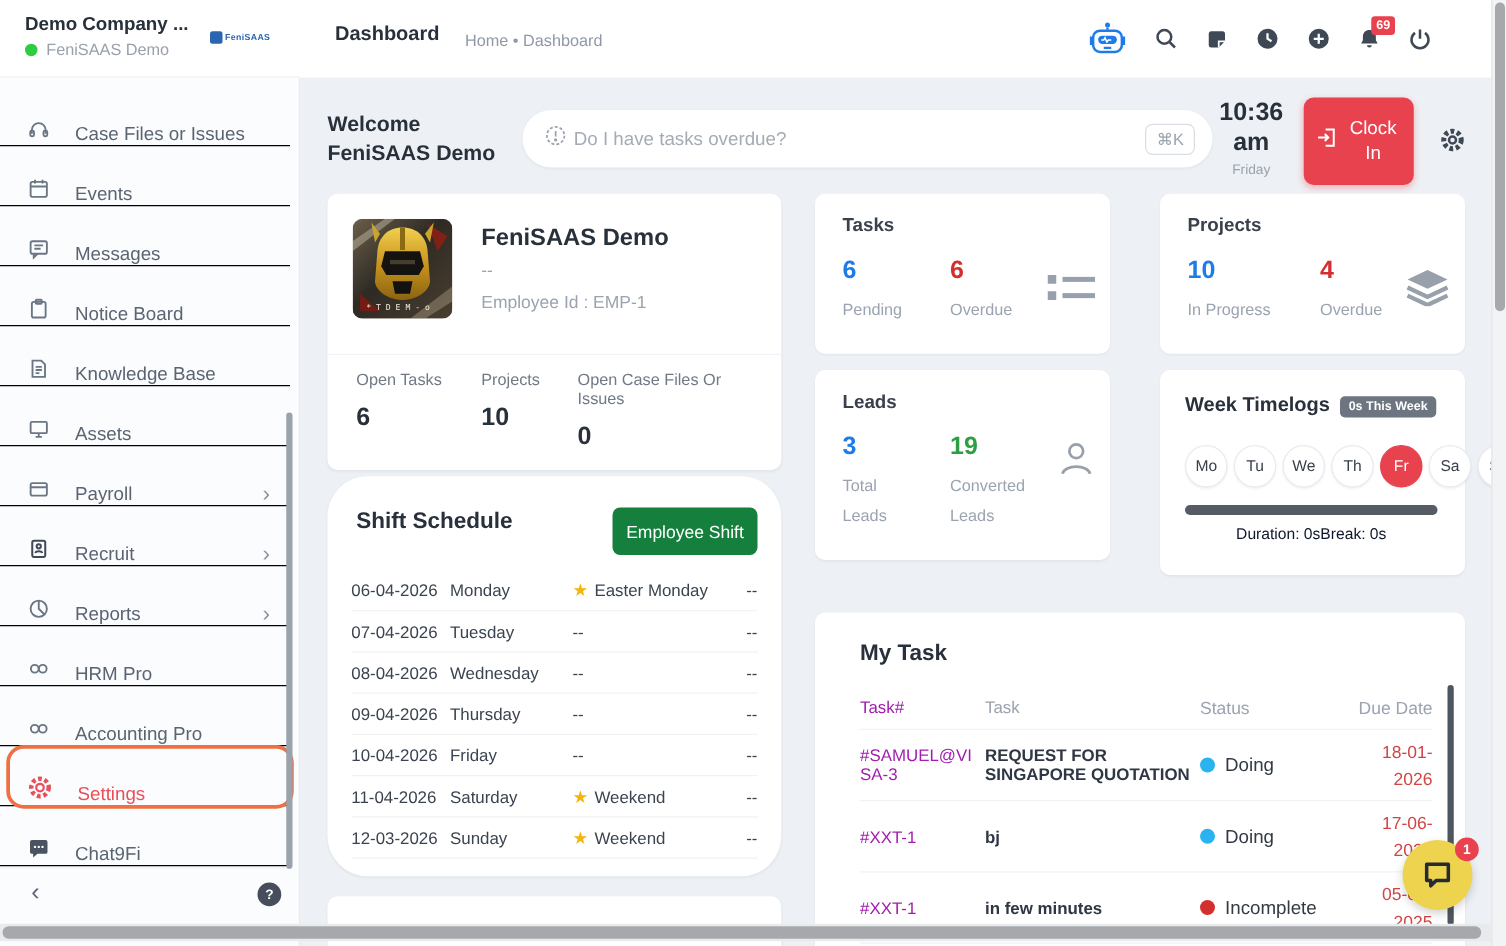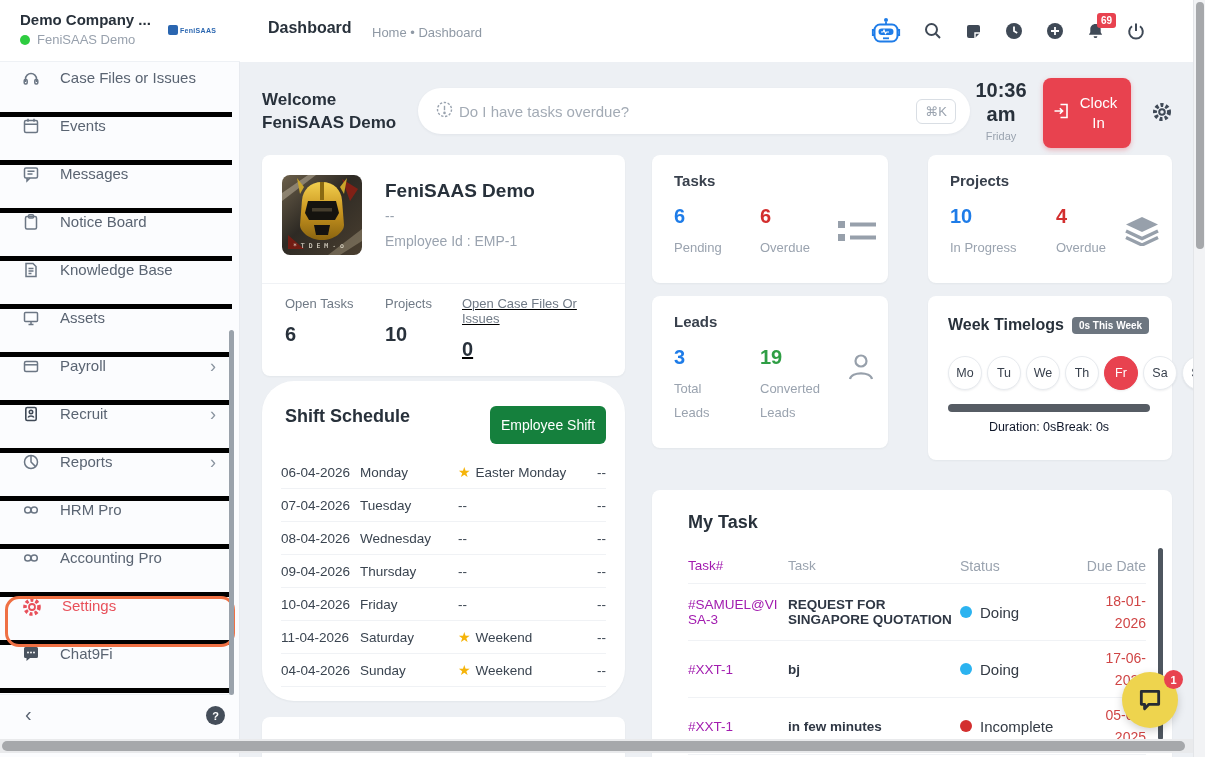--- a/index.html
+++ b/index.html
@@ -10,21 +10,21 @@
   
   .sidebar { position:absolute; left:0; top:0; width:240px; height:757px; background:#fbfcfe; border-right:1px solid #e7eaef; }
   .sb-head { position:absolute; left:0; top:0; width:240px; height:62px; background:#fff; border-bottom:1px solid #eef1f5; }
   .sb-company { position:absolute; left:20px; top:11px; font-size:15px; font-weight:700; color:#28313b; }
   .sb-workspace { position:absolute; left:20px; top:32px; display:flex; align-items:center; gap:7px; font-size:13px; color:#98a1ad; }
   .sb-dot { width:10px; height:10px; border-radius:50%; background:#2ecc40; }
   .sb-logo { position:absolute; left:168px; top:25px; display:flex; align-items:center; gap:2px; }
   .sb-logo .lg-sq { width:10px; height:10px; background:#2a66b0; border-radius:2px; }
   .sb-logo .lg-tx { font-size:7px; font-weight:700; color:#2a66b0; letter-spacing:.3px; }
   .sb-items { position:absolute; left:0; top:69px; width:232px; }
-  .sb-item { display:flex; align-items:flex-start; height:48px; padding:0 16px 0 22px; gap:20px; border-bottom:5px solid #000000; color:#5a6472; font-size:15px; cursor:pointer; }
+  .sb-item { display:flex; align-items:flex-end; height:48px; padding:0 16px 0 22px; gap:20px; border-bottom:1px solid #000000; color:#5a6472; font-size:15px; cursor:pointer; }
   .sb-item svg { flex:0 0 auto; }
   .sb-item .chev { margin-left:auto; color:#8a94a0; font-size:18px; line-height:1; }
   .sb-item.active { color:#e8505a; }
   .settings-ring { position:absolute; left:5px; top:596px; width:230px; height:51px; border:3px solid #ef7044; border-radius:14px; pointer-events:none; z-index:3; }
   .sb-scroll { position:absolute; left:229px; top:330px; width:5px; height:365px; background:#9aa2ab; border-radius:3px; z-index:4; }
   .sb-foot { position:absolute; left:0; top:694px; width:232px; height:46px; border-top:1px solid #eef1f5; }
   .sb-collapse { position:absolute; left:25px; top:8px; font-size:20px; color:#5a6472; cursor:pointer; }
   .sb-help { position:absolute; left:206px; top:11px; width:19px; height:19px; border-radius:50%; background:#454e5a; color:#fff; font-size:11px; font-weight:700; display:flex; align-items:center; justify-content:center; cursor:pointer; }
 
   
@@ -51,21 +51,21 @@
   .card { position:absolute; background:#fff; border-radius:8px; box-shadow:0 1px 2px rgba(40,50,60,.05); }
 
   
   .profile { left:262px; top:155px; width:363px; height:221px; }
   .pf-avatar { position:absolute; left:20px; top:20px; width:80px; height:80px; border-radius:8px; overflow:hidden; }
   .pf-name { position:absolute; left:123px; top:25px; font-size:19px; font-weight:700; color:#28313b; }
   .pf-sub { position:absolute; left:123px; top:53px; font-size:14px; color:#9aa3af; }
   .pf-emp { position:absolute; left:123px; top:78px; font-size:14px; color:#9aa3af; }
   .pf-div { position:absolute; left:0; top:128px; width:363px; height:1px; background:#f0f2f5; }
   .pf-stats { position:absolute; left:23px; top:141px; width:320px; display:flex; }
-  .pf-col1 { width:100px; } .pf-col2 { width:77px; } .pf-col3 { width:143px;text-decoration:underline; }
+  .pf-col1 { width:100px; } .pf-col2 { width:77px; } .pf-col3 { width:143px; }
   .pf-lab { font-size:13px; color:#707a86; }
   .pf-val { font-size:20px; font-weight:700; color:#28313b; margin-top:12px; }
 
   
   .shift { left:262px; top:381px; width:363px; height:320px;border-radius:32px; }
   .sh-title { position:absolute; left:23px; top:25px; font-size:18px; font-weight:700; color:#28313b; }
   .sh-btn { position:absolute; left:228px; top:25px; width:116px; height:38px; background:#15803d; color:#fff; border:none; border-radius:6px; font-size:14px; font-family:"Liberation Sans",sans-serif; cursor:pointer; }
   .sh-rows { position:absolute; left:19px; top:75px; width:325px; }
   .sh-row { display:flex; align-items:center; height:33px; border-bottom:1px solid #f0f2f5; font-size:13.5px; color:#3a4450; }
   .sh-date { width:79px; } .sh-day { width:98px; }
@@ -439,21 +439,21 @@
       <div class="sh-row">
         <span class="sh-date">11-04-2026</span>
         <span class="sh-day">Saturday</span>
         <span class="sh-note">
             <span class="sh-star">★</span>
             <span>Weekend</span>
           </span>
         <span class="sh-val">--</span>
       </div>
       <div class="sh-row">
-        <span class="sh-date">04-04-2026</span>
+        <span class="sh-date">12-03-2026</span>
         <span class="sh-day">Sunday</span>
         <span class="sh-note">
             <span class="sh-star">★</span>
             <span>Weekend</span>
           </span>
         <span class="sh-val">--</span>
       </div>
     </div>
   </div>
 

